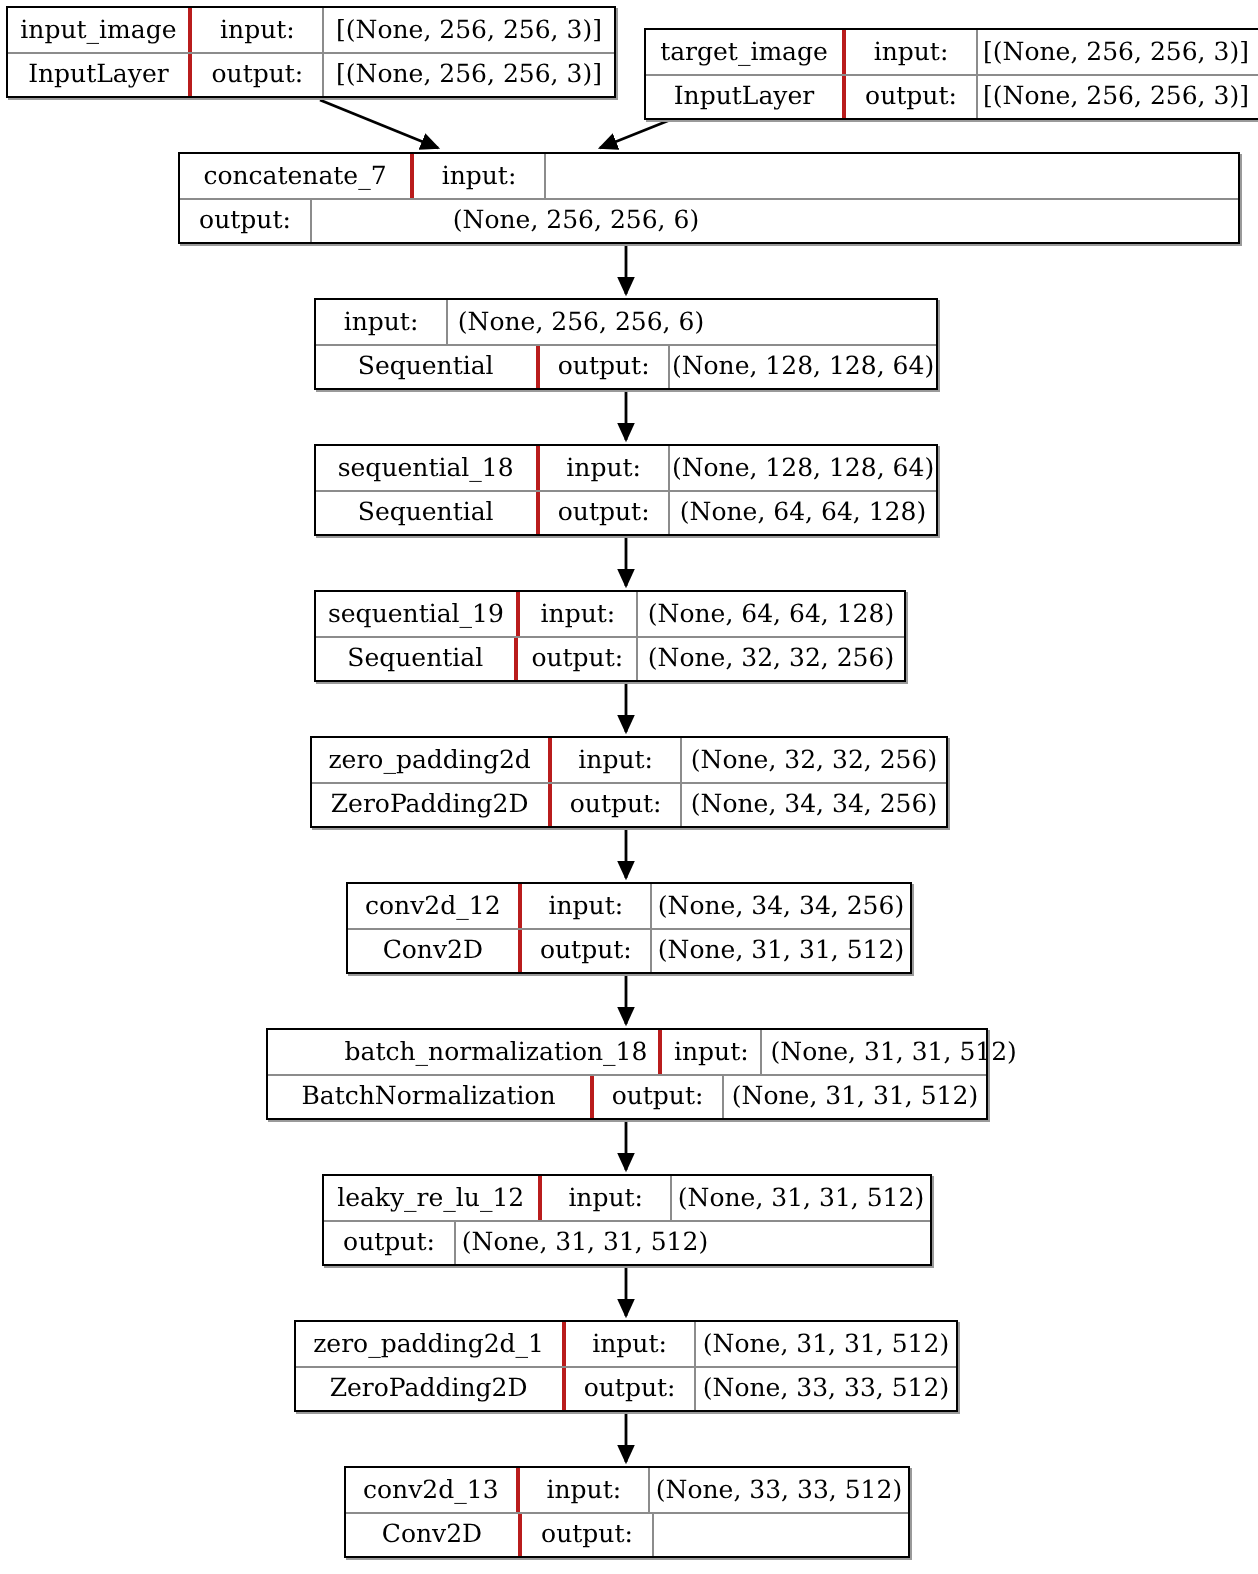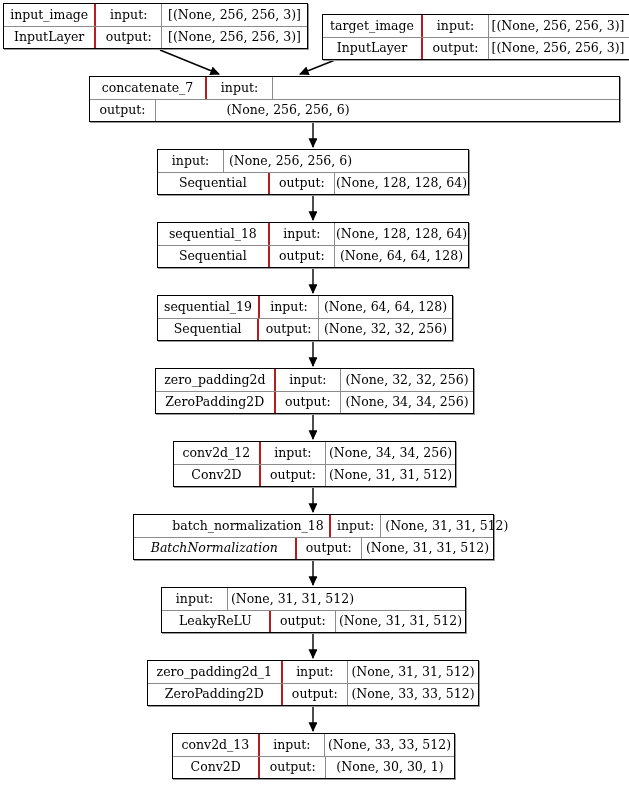--- a/index.html
+++ b/index.html
@@ -187,32 +187,32 @@
           <div class="cell shape" style="width: 129px;">(None, 31, 31, 512)</div>
         </div>
       </div>
       <div class="node" style="left: 133px; top: 514px; width: 361px; height: 46px;">
         <div class="node-row top">
           <div class="cell name" style="width: 164px; margin-left: 33px;">batch_normalization_18</div>
           <div class="cell io" style="width: 66px;">input:</div>
           <div class="cell shape" style="width: 131px;">(None, 31, 31, 512)</div>
         </div>
         <div class="node-row bottom">
-          <div class="cell name" style="width: 164px; font-style: italic;">BatchNormalization</div>
+          <div class="cell name" style="width: 164px;">BatchNormalization</div>
           <div class="cell io" style="width: 66px;">output:</div>
           <div class="cell shape" style="width: 131px;">(None, 31, 31, 512)</div>
         </div>
       </div>
       <div class="node" style="left: 161px; top: 587px; width: 305px; height: 46px;">
         <div class="node-row top">
+          <div class="cell name" style="width: 110px;">leaky_re_lu_12</div>
           <div class="cell io" style="width: 66px;">input:</div>
           <div class="cell shape" style="width: 129px;">(None, 31, 31, 512)</div>
         </div>
         <div class="node-row bottom">
-          <div class="cell name" style="width: 110px;">LeakyReLU</div>
           <div class="cell io" style="width: 66px;">output:</div>
           <div class="cell shape" style="width: 129px;">(None, 31, 31, 512)</div>
         </div>
       </div>
       <div class="node" style="left: 147px; top: 660px; width: 332px; height: 46px;">
         <div class="node-row top">
           <div class="cell name" style="width: 136px;">zero_padding2d_1</div>
           <div class="cell io" style="width: 66px;">input:</div>
           <div class="cell shape" style="width: 130px;">(None, 31, 31, 512)</div>
         </div>
@@ -224,17 +224,16 @@
       </div>
       <div class="node" style="left: 172px; top: 733px; width: 283px; height: 46px;">
         <div class="node-row top">
           <div class="cell name" style="width: 88px;">conv2d_13</div>
           <div class="cell io" style="width: 66px;">input:</div>
           <div class="cell shape" style="width: 129px;">(None, 33, 33, 512)</div>
         </div>
         <div class="node-row bottom">
           <div class="cell name" style="width: 88px;">Conv2D</div>
           <div class="cell io" style="width: 66px;">output:</div>
-          <div class="cell shape" style="width: 129px;">(None, 30, 30, 1)</div>
         </div>
       </div>
     </div>
 </div>
 
 </body></html>

